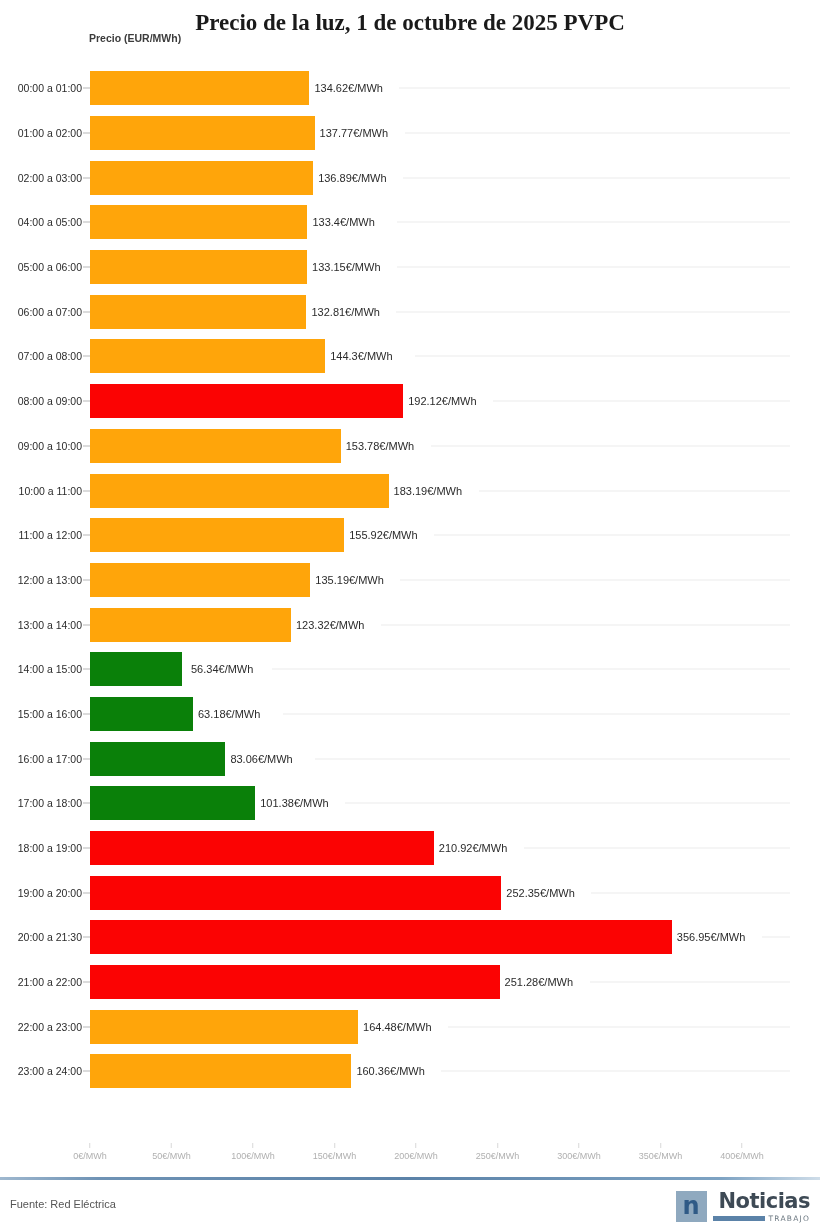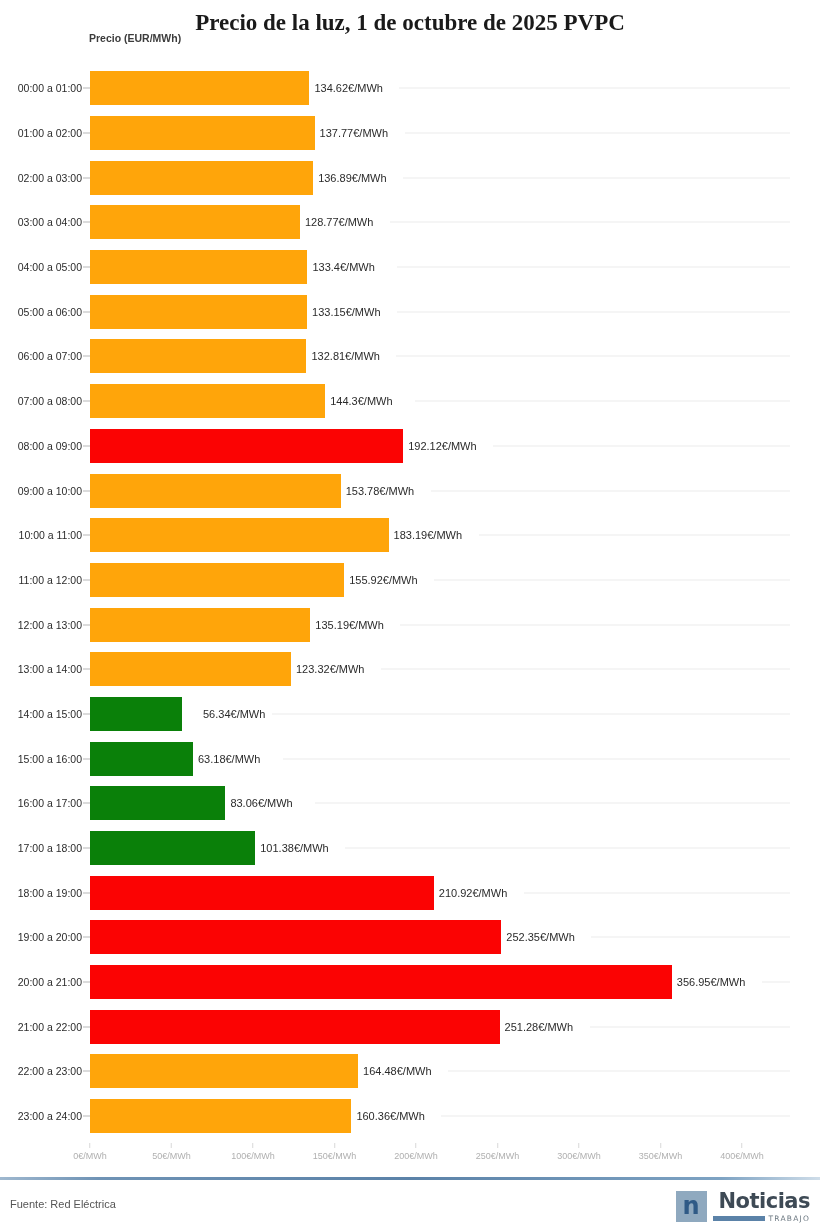--- a/index.html
+++ b/index.html
@@ -232,27 +232,20 @@
       <div class="bar-value" style="left: 319.565px;">137.77€/MWh</div>
     </div>
     <div class="row">
       <div class="gridline" style="left: 403.131px;"></div>
       <div class="row-label">02:00 a 03:00</div>
       <div class="tick-stub"></div>
       <div class="bar" title="02:00 a 03:00 — 136.89€/MWh" style="width: 223.131px; background: rgb(255, 165, 10);"></div>
       <div class="bar-value" style="left: 318.131px;">136.89€/MWh</div>
     </div>
     <div class="row">
-      <div class="gridline" style="left: 389.895px;"></div>
-      <div class="row-label">03:00 a 04:00</div>
-      <div class="tick-stub"></div>
-      <div class="bar" title="03:00 a 04:00 — 128.77€/MWh" style="width: 209.895px; background: rgb(255, 165, 10);"></div>
-      <div class="bar-value" style="left: 304.895px;">128.77€/MWh</div>
-    </div>
-    <div class="row">
       <div class="gridline" style="left: 397.442px;"></div>
       <div class="row-label">04:00 a 05:00</div>
       <div class="tick-stub"></div>
       <div class="bar" title="04:00 a 05:00 — 133.4€/MWh" style="width: 217.442px; background: rgb(255, 165, 10);"></div>
       <div class="bar-value" style="left: 312.442px;">133.4€/MWh</div>
     </div>
     <div class="row">
       <div class="gridline" style="left: 397.034px;"></div>
       <div class="row-label">05:00 a 06:00</div>
       <div class="tick-stub"></div>
@@ -313,21 +306,21 @@
       <div class="row-label">13:00 a 14:00</div>
       <div class="tick-stub"></div>
       <div class="bar" title="13:00 a 14:00 — 123.32€/MWh" style="width: 201.012px; background: rgb(255, 165, 10);"></div>
       <div class="bar-value" style="left: 296.012px;">123.32€/MWh</div>
     </div>
     <div class="row">
       <div class="gridline" style="left: 271.834px;"></div>
       <div class="row-label">14:00 a 15:00</div>
       <div class="tick-stub"></div>
       <div class="bar" title="14:00 a 15:00 — 56.34€/MWh" style="width: 91.8342px; background: rgb(10, 128, 9);"></div>
-      <div class="bar-value" style="left: 203px;">56.34€/MWh</div>
+      <div class="bar-value" style="left: 191px;">56.34€/MWh</div>
     </div>
     <div class="row">
       <div class="gridline" style="left: 282.983px;"></div>
       <div class="row-label">15:00 a 16:00</div>
       <div class="tick-stub"></div>
       <div class="bar" title="15:00 a 16:00 — 63.18€/MWh" style="width: 102.983px; background: rgb(10, 128, 9);"></div>
       <div class="bar-value" style="left: 197.983px;">63.18€/MWh</div>
     </div>
     <div class="row">
       <div class="gridline" style="left: 315.388px;"></div>
@@ -352,21 +345,21 @@
     </div>
     <div class="row">
       <div class="gridline" style="left: 591.331px;"></div>
       <div class="row-label">19:00 a 20:00</div>
       <div class="tick-stub"></div>
       <div class="bar" title="19:00 a 20:00 — 252.35€/MWh" style="width: 411.33px; background: rgb(251, 3, 3);"></div>
       <div class="bar-value" style="left: 506.33px; text-align: right;">252.35€/MWh</div>
     </div>
     <div class="row">
       <div class="gridline" style="left: 761.828px;"></div>
-      <div class="row-label">20:00 a 21:00</div>
+      <div class="row-label">20:00 a 21:30</div>
       <div class="tick-stub"></div>
       <div class="bar" title="20:00 a 21:00 — 356.95€/MWh" style="width: 581.828px; background: rgb(251, 3, 3);"></div>
       <div class="bar-value" style="left: 676.828px;">356.95€/MWh</div>
     </div>
     <div class="row">
       <div class="gridline" style="left: 589.586px;"></div>
       <div class="row-label">21:00 a 22:00</div>
       <div class="tick-stub"></div>
       <div class="bar" title="21:00 a 22:00 — 251.28€/MWh" style="width: 409.586px; background: rgb(251, 3, 3);"></div>
       <div class="bar-value" style="left: 504.586px;">251.28€/MWh</div>

